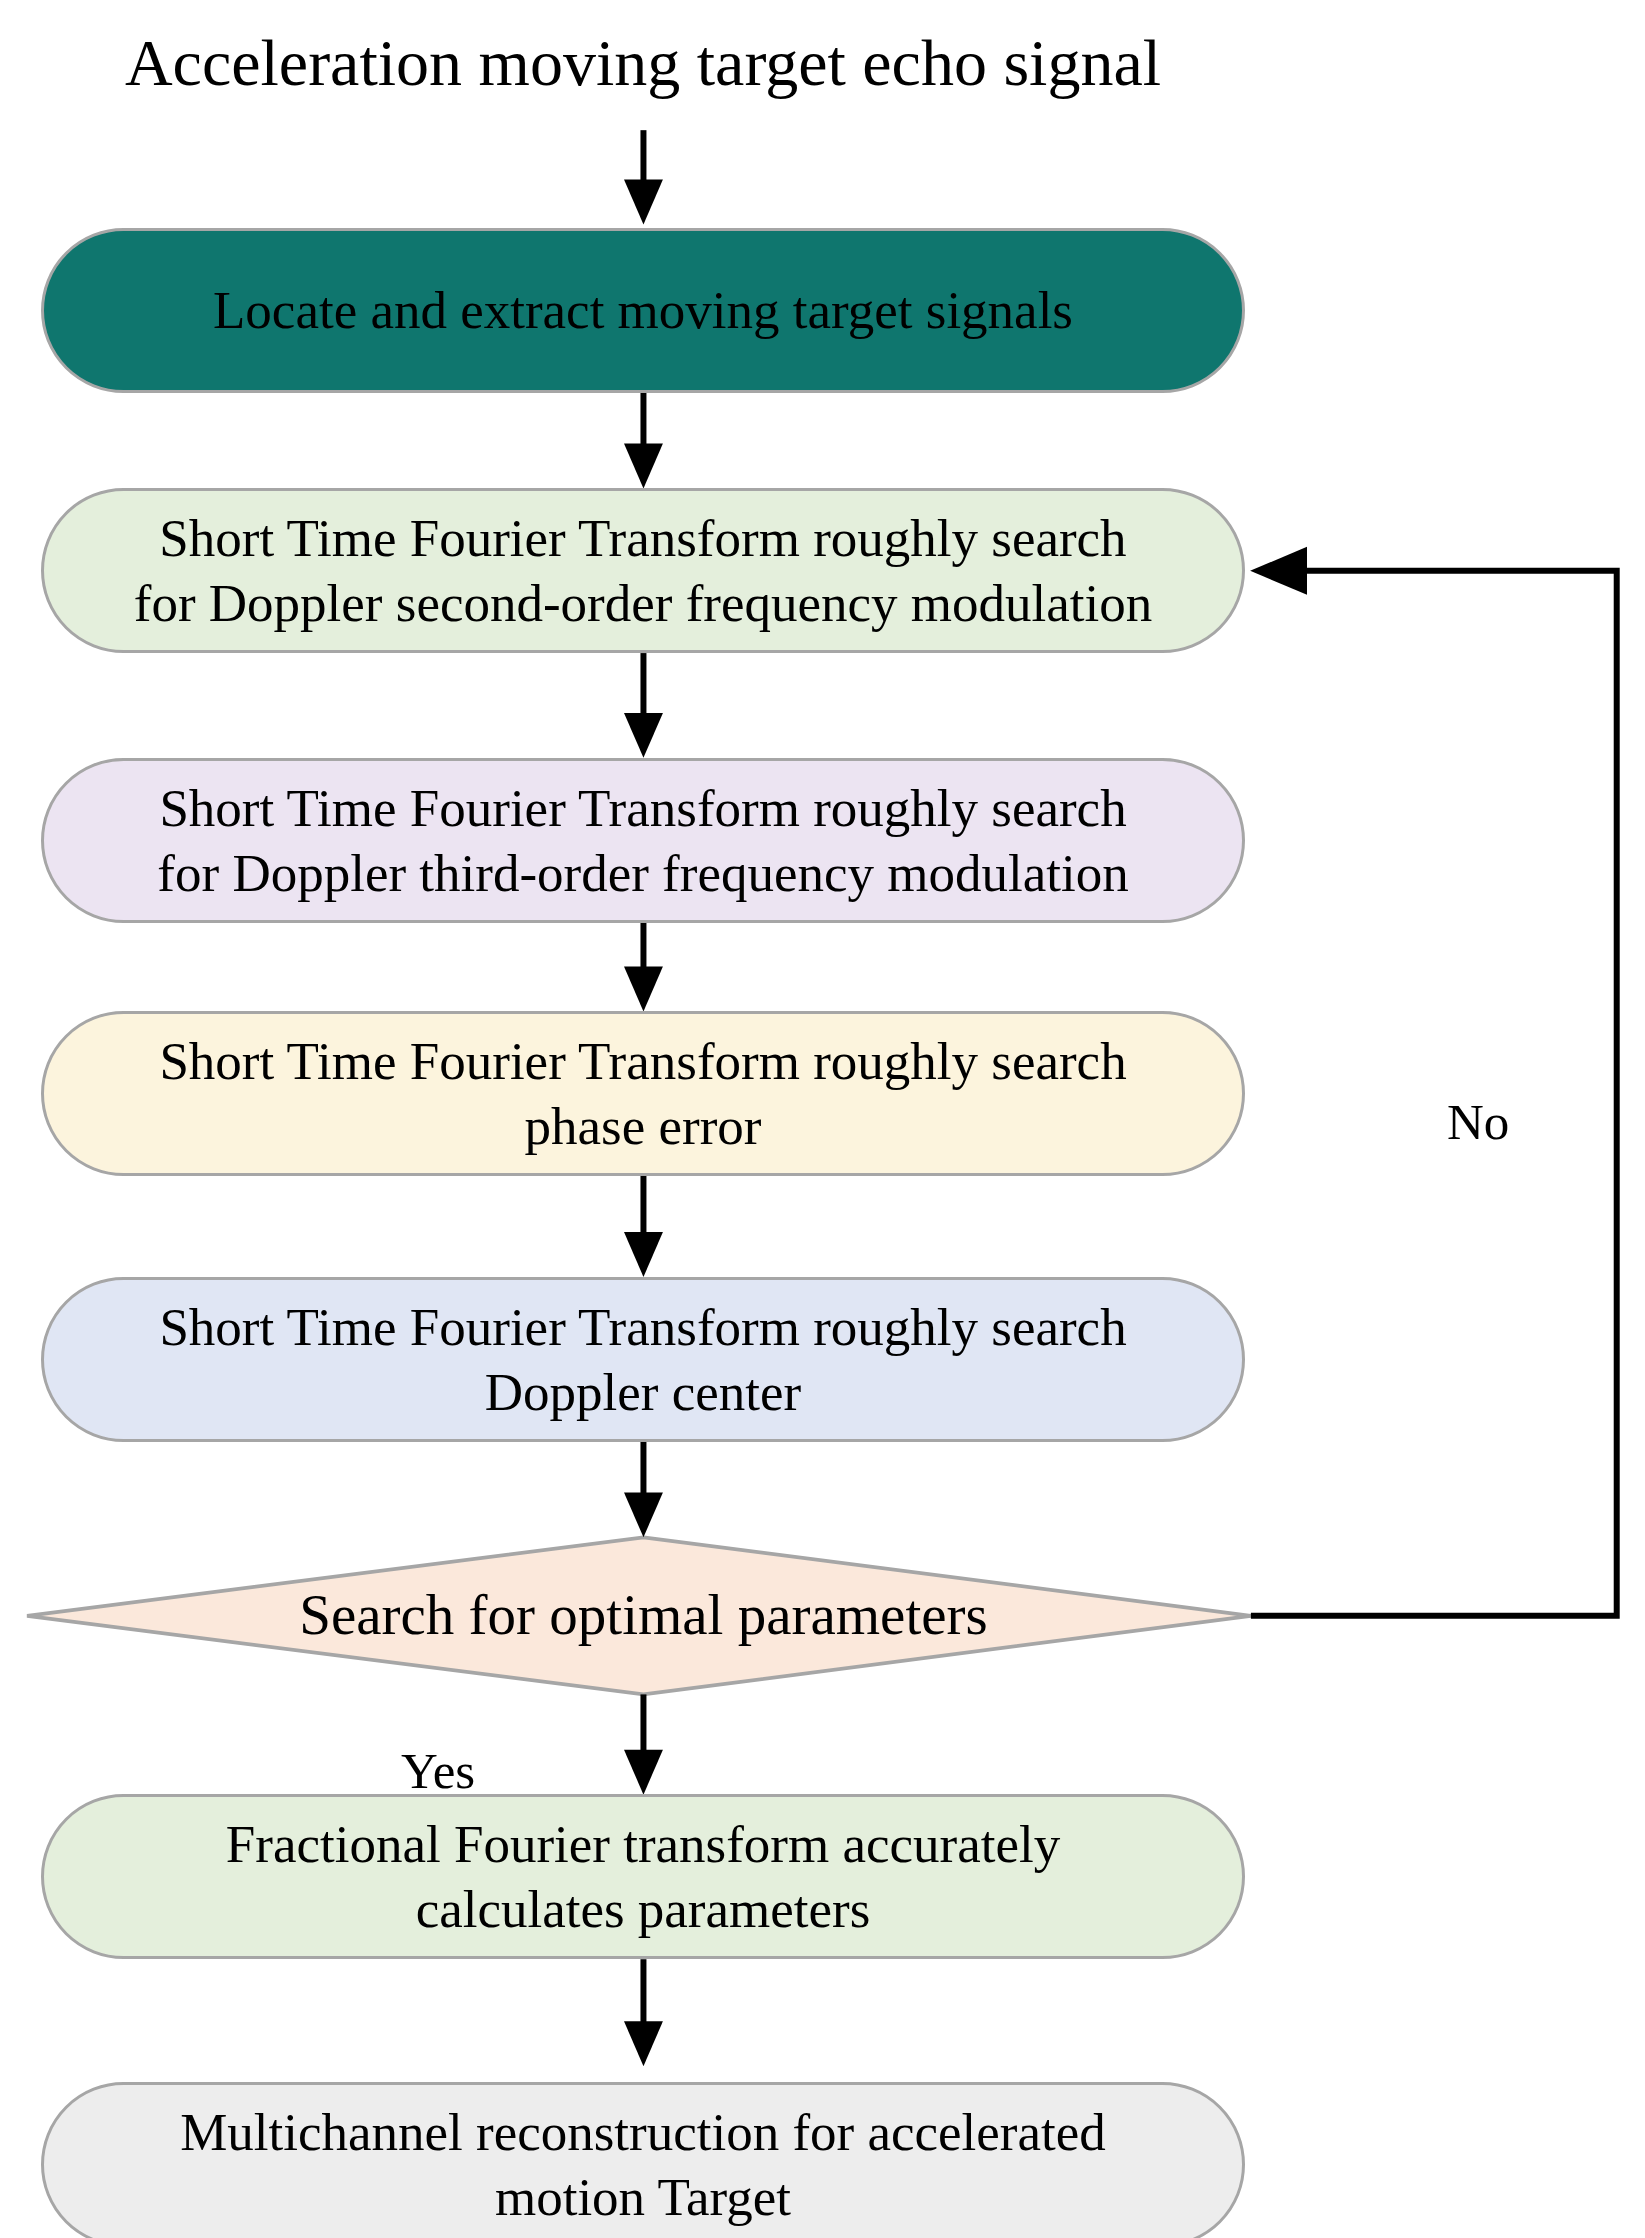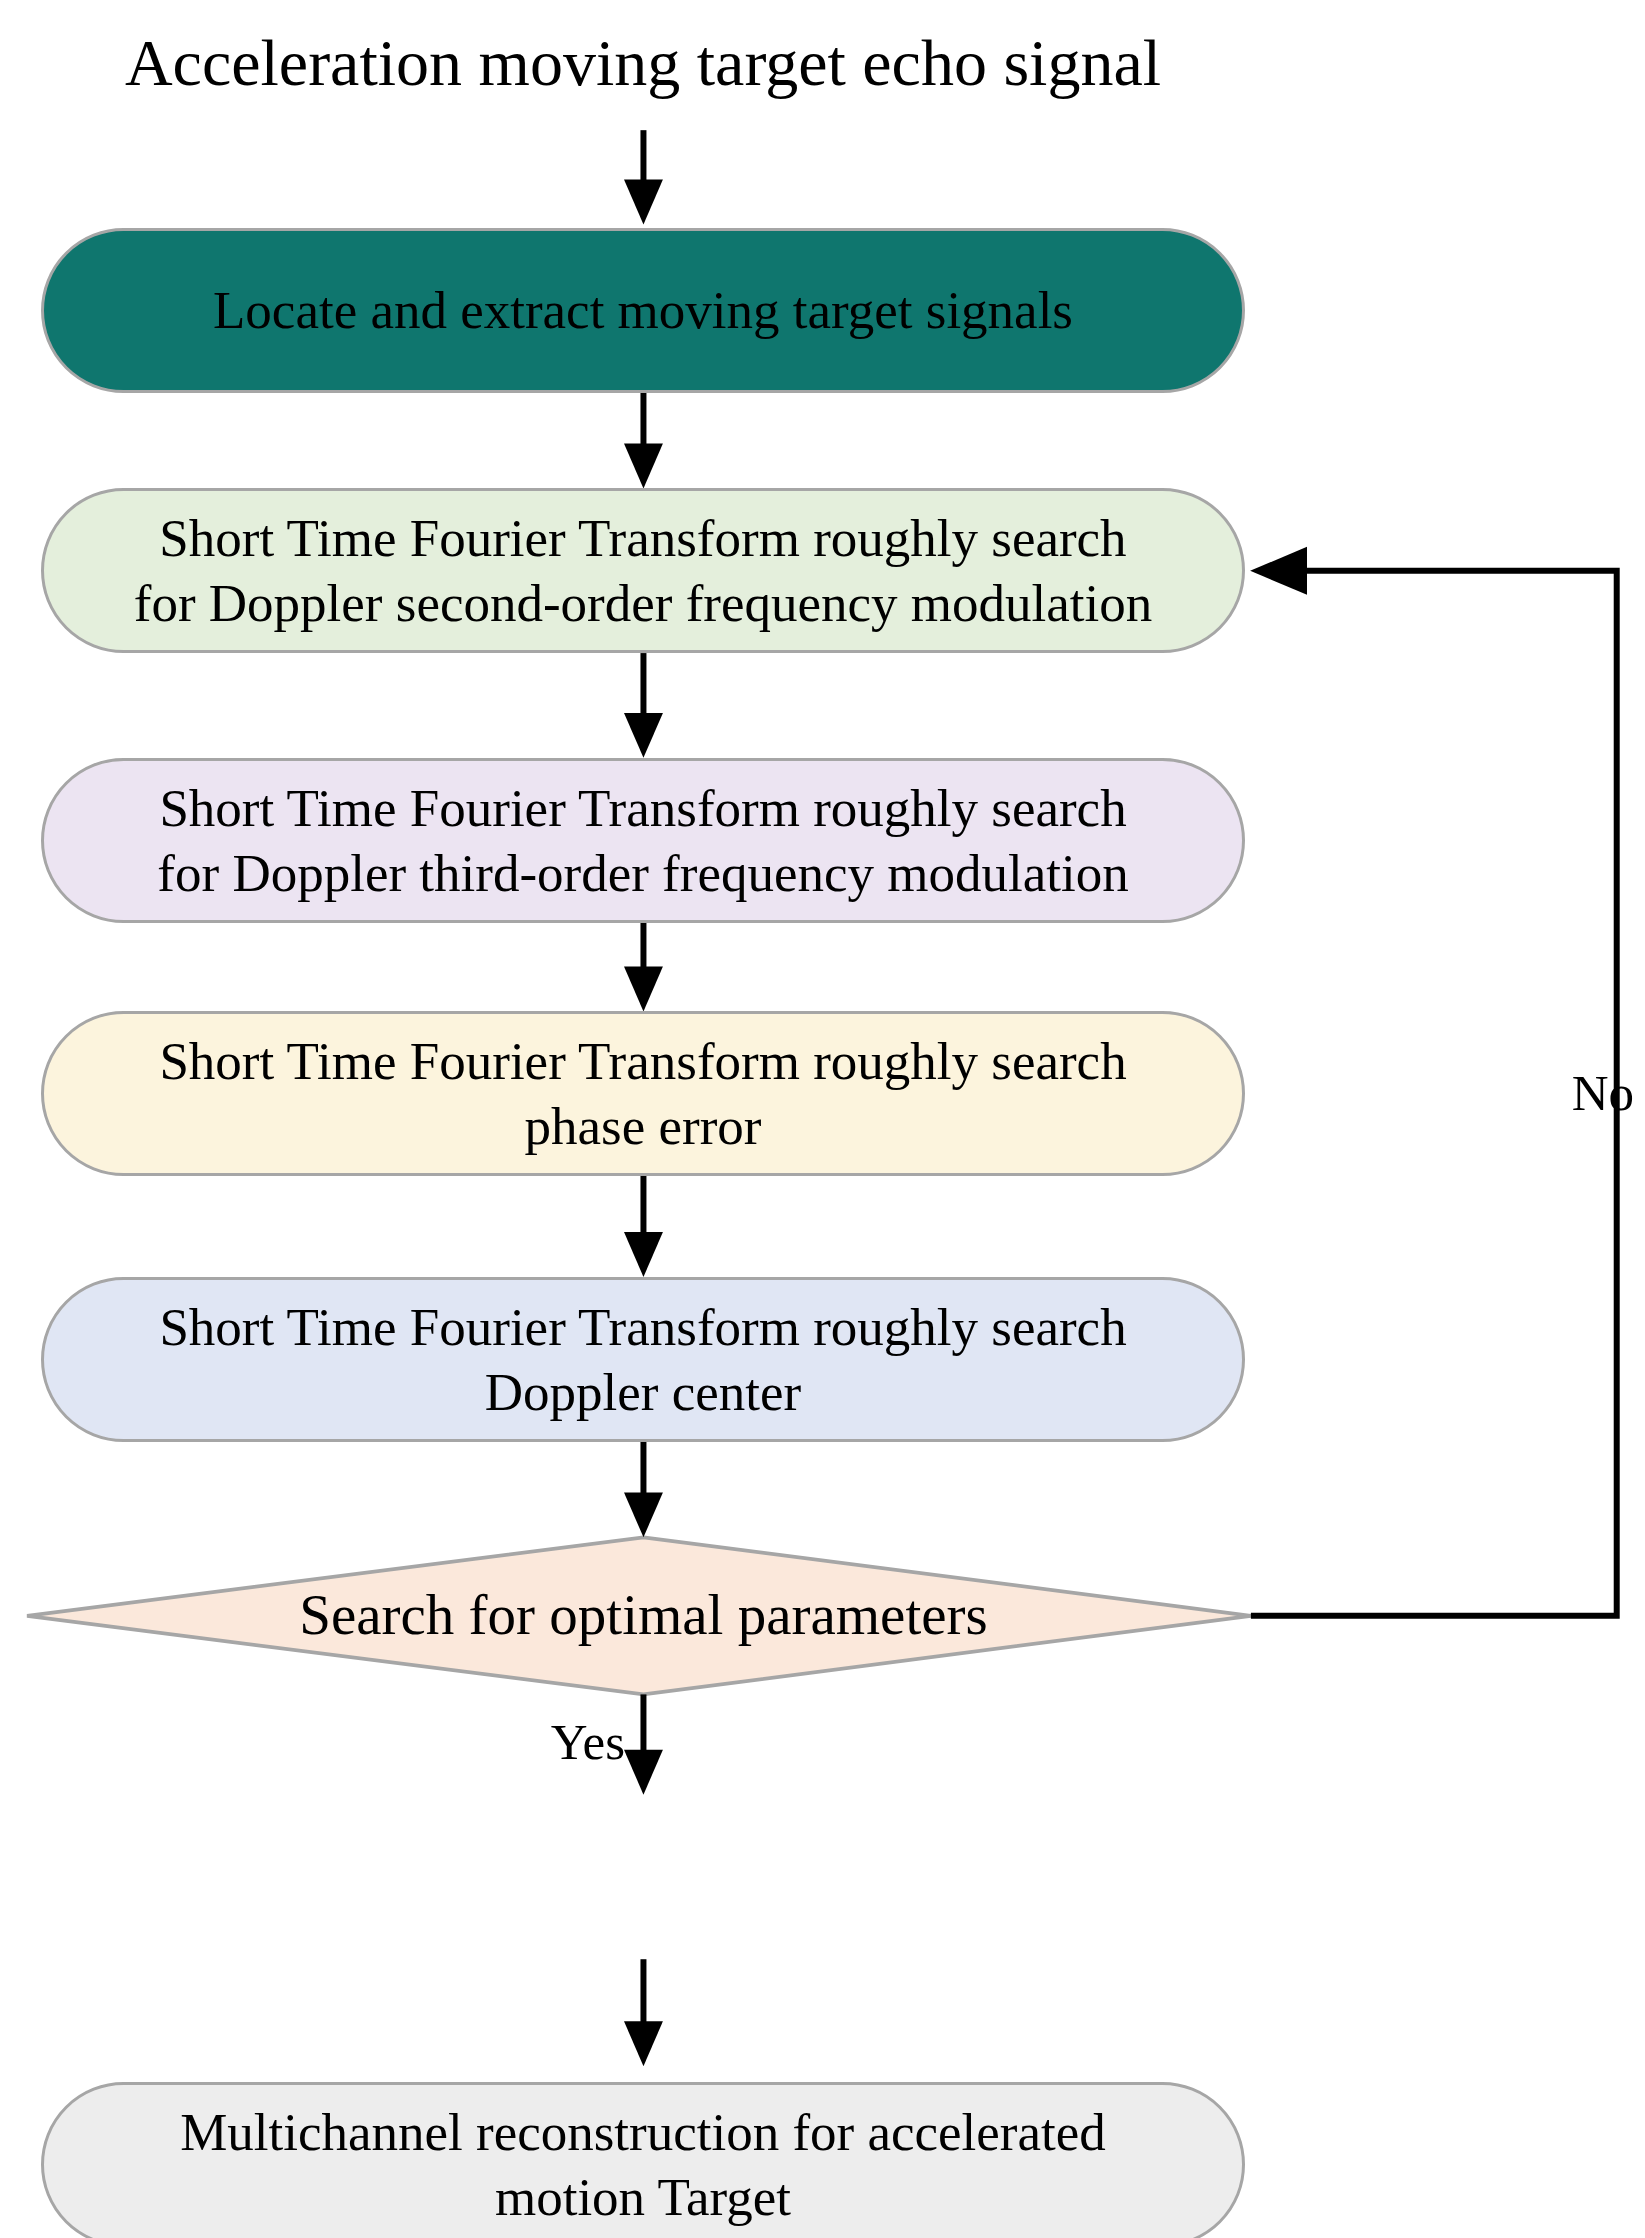--- a/index.html
+++ b/index.html
@@ -63,21 +63,22 @@
     display: flex;
     align-items: center;
     justify-content: center;
     text-align: center;
     font-size: 57px;
   }
   .branch-label {
     position: absolute;
     font-size: 51px;
     line-height: 1.1;
-    text-align: right;
+    text-align: left;
+    margin-top: 29px;
   }
   .yes-label {
     left: 401px;
     top: 1714px;
     width: 224px;
   }
   .no-label {
     left: 1447px;
     top: 1065px;
     width: 187px;
@@ -153,18 +154,20 @@
 
   <div class="box b5" style="background-color: rgb(224, 230, 244);">Short Time Fourier Transform roughly search
 Doppler center</div>
 
   <div class="diamond-label">Search for optimal parameters</div>
 
   <div class="branch-label yes-label">Yes</div>
 
   <div class="branch-label no-label">No</div>
 
+  <div class="box b6" style="background-color: rgb(228, 239, 220);">Fractional Fourier transform accurately
+calculates parameters</div>
 
   <div class="box b7" style="background-color: rgb(237, 237, 237);">Multichannel reconstruction for accelerated
 motion Target</div>
 
 </div>
 
 
 </body></html>

